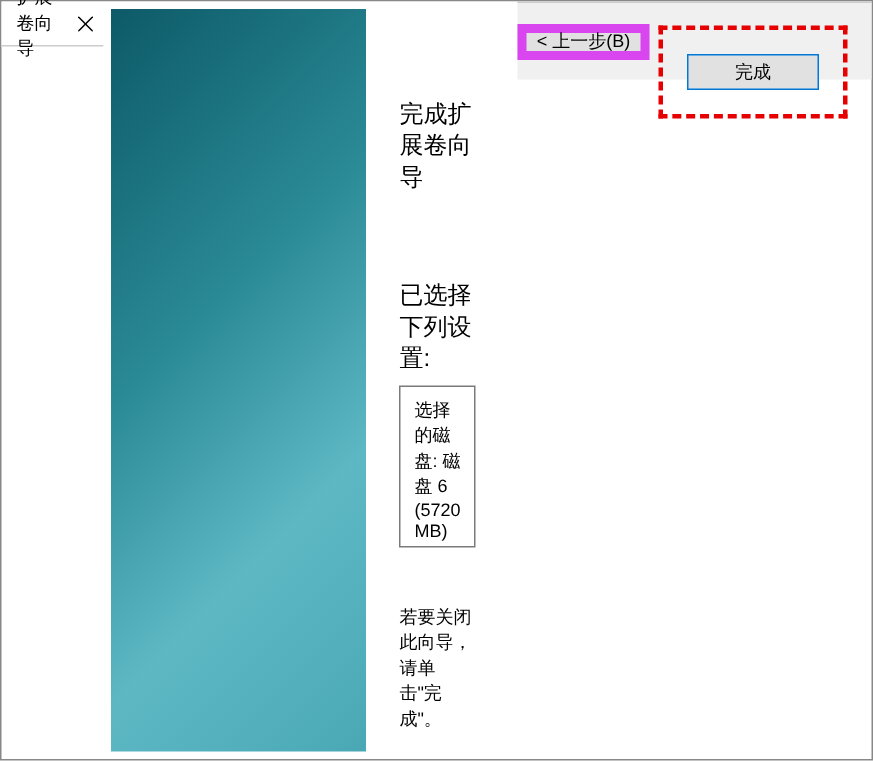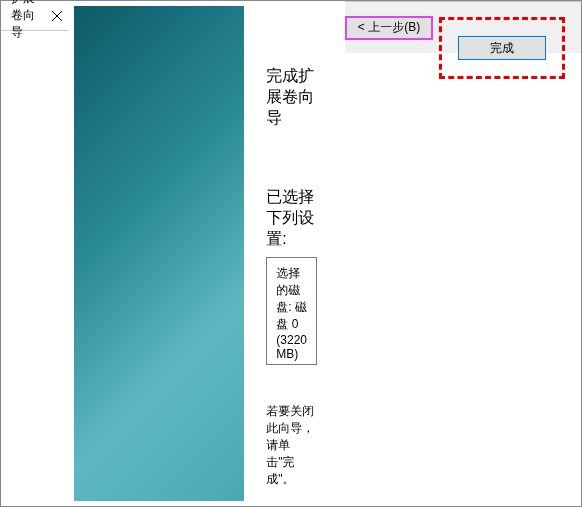--- a/index.html
+++ b/index.html
@@ -84,21 +84,21 @@
       display: flex;
       align-items: center;
       justify-content: flex-end;
       padding-right: 16px;
       gap: 6px;
       background: #f0f0f0;
     }
     .btn {
       width: 88px;
       height: 24px;
-      border: 2px solid #d946ef;
+      border: 6px solid #d946ef;
       background: #e1e1e1;
       font-family: inherit;
       font-size: 12px;
       display: flex;
       align-items: center;
       justify-content: center;
       cursor: default;
     }
     .finish-wrapper {
       position: relative;
@@ -123,21 +123,21 @@
       </svg>
     </div>
   </div>
 
   <div class="body-area">
     <div class="sidebar-image"></div>
     <div class="content">
       <div class="heading">完成扩展卷向导</div>
       <div class="label-settings">已选择下列设置:</div>
       <div class="settings-box">
-        <span>选择的磁盘: 磁盘 0 (3220 MB)</span>
+        <span>选择的磁盘: 磁盘 6 (5720 MB)</span>
       </div>
       <div class="instruction">若要关闭此向导，请单击"完成"。</div>
     </div>
   </div>
 
   <div class="button-bar">
     <button class="btn">&lt; 上一步(B)</button>
     <div class="finish-wrapper">
       <button class="btn">完成</button>
     </div>

